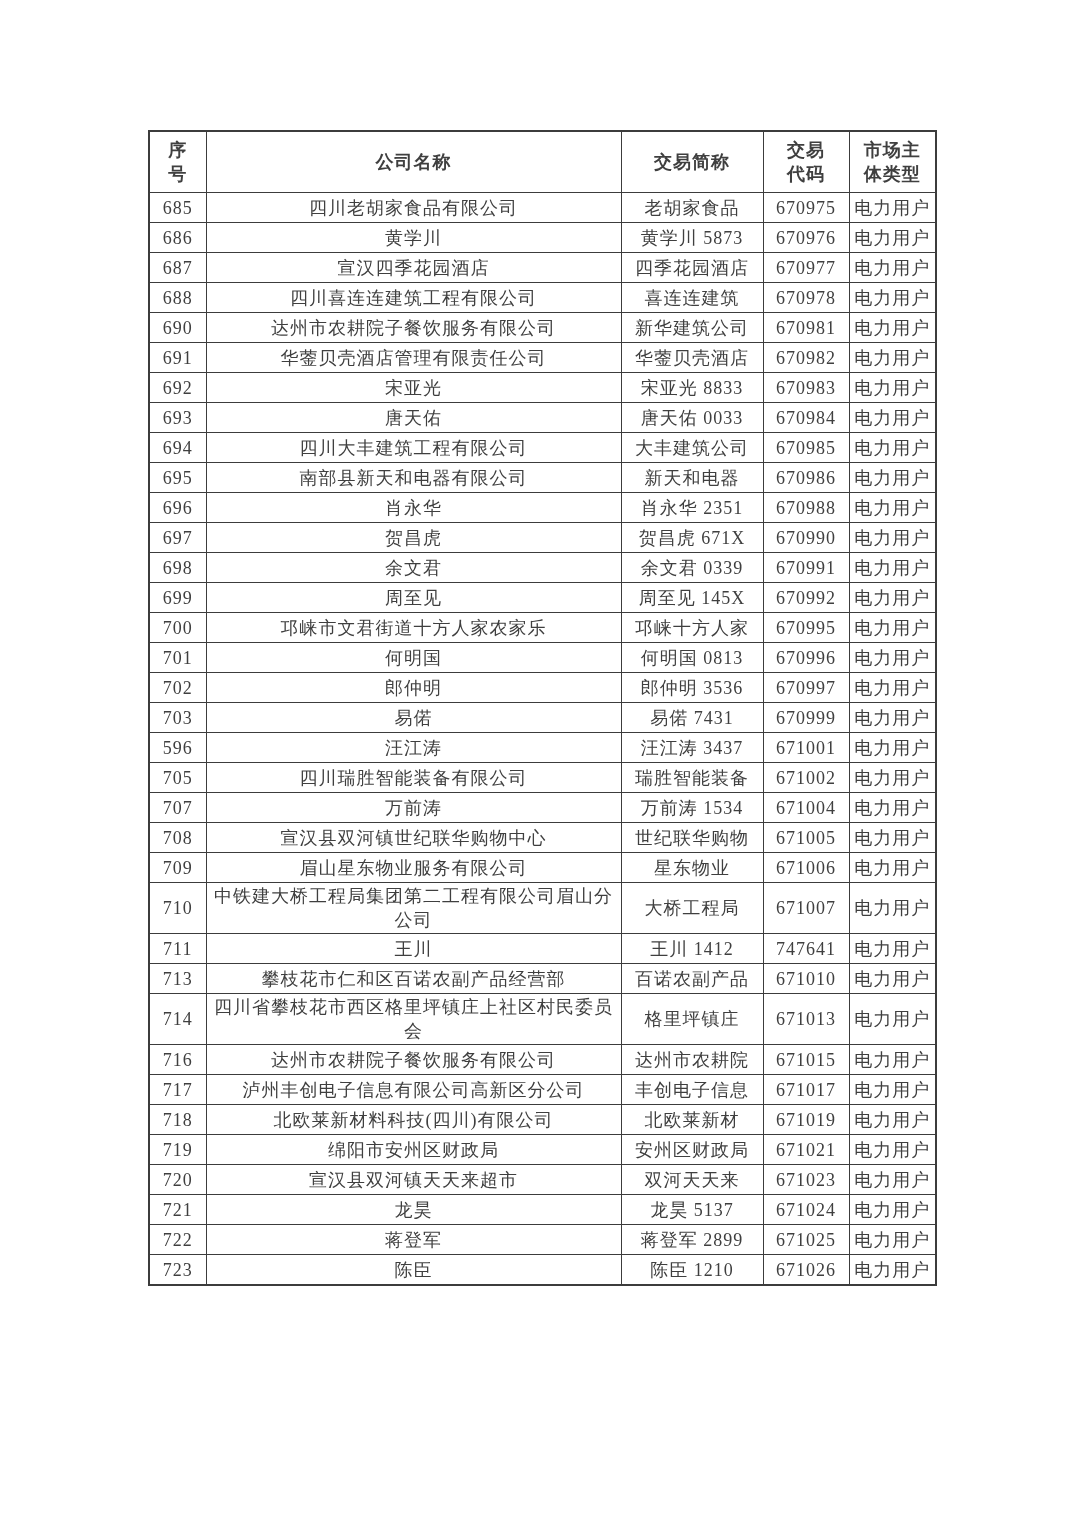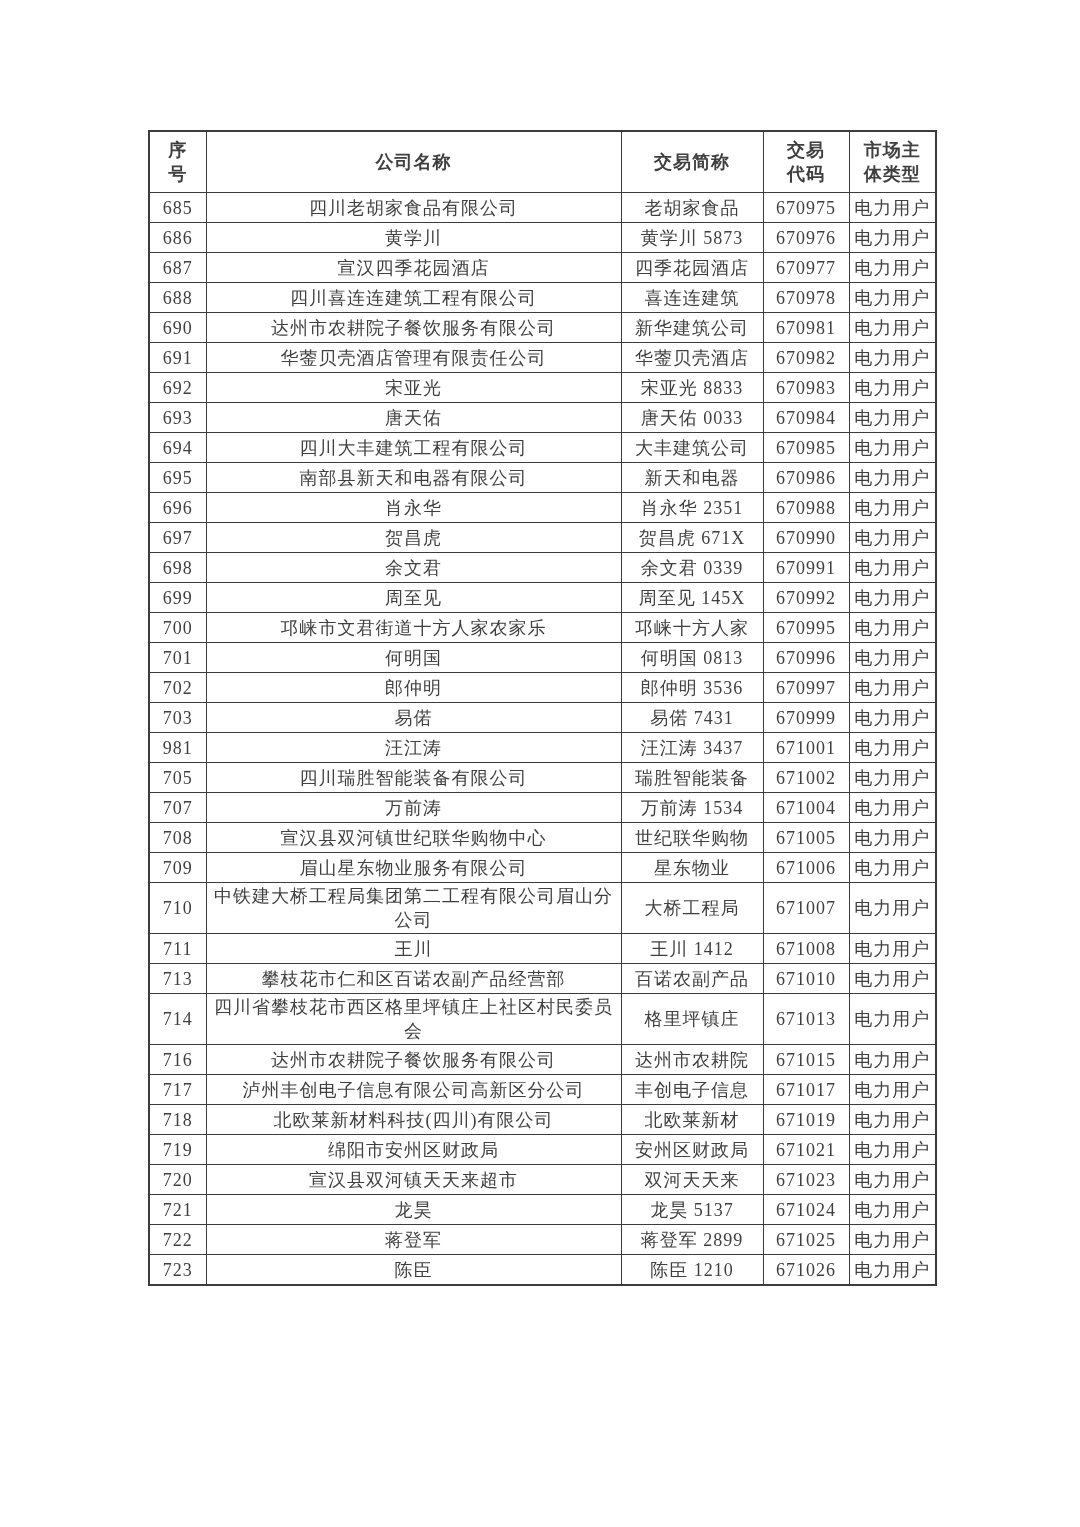--- a/index.html
+++ b/index.html
@@ -208,21 +208,21 @@
           <td class="col-type">电力用户</td>
         </tr>
         <tr>
           <td class="col-seq">703</td>
           <td class="col-company">易偌</td>
           <td class="col-abbr">易偌 7431</td>
           <td class="col-code">670999</td>
           <td class="col-type">电力用户</td>
         </tr>
         <tr>
-          <td class="col-seq">981</td>
+          <td class="col-seq">596</td>
           <td class="col-company">汪江涛</td>
           <td class="col-abbr">汪江涛 3437</td>
           <td class="col-code">671001</td>
           <td class="col-type">电力用户</td>
         </tr>
         <tr>
           <td class="col-seq">705</td>
           <td class="col-company">四川瑞胜智能装备有限公司</td>
           <td class="col-abbr">瑞胜智能装备</td>
           <td class="col-code">671002</td>
@@ -253,21 +253,21 @@
           <td class="col-seq">710</td>
           <td class="col-company">中铁建大桥工程局集团第二工程有限公司眉山分公司</td>
           <td class="col-abbr">大桥工程局</td>
           <td class="col-code">671007</td>
           <td class="col-type">电力用户</td>
         </tr>
         <tr>
           <td class="col-seq">711</td>
           <td class="col-company">王川</td>
           <td class="col-abbr">王川 1412</td>
-          <td class="col-code">671008</td>
+          <td class="col-code">747641</td>
           <td class="col-type">电力用户</td>
         </tr>
         <tr>
           <td class="col-seq">713</td>
           <td class="col-company">攀枝花市仁和区百诺农副产品经营部</td>
           <td class="col-abbr">百诺农副产品</td>
           <td class="col-code">671010</td>
           <td class="col-type">电力用户</td>
         </tr>
         <tr>

